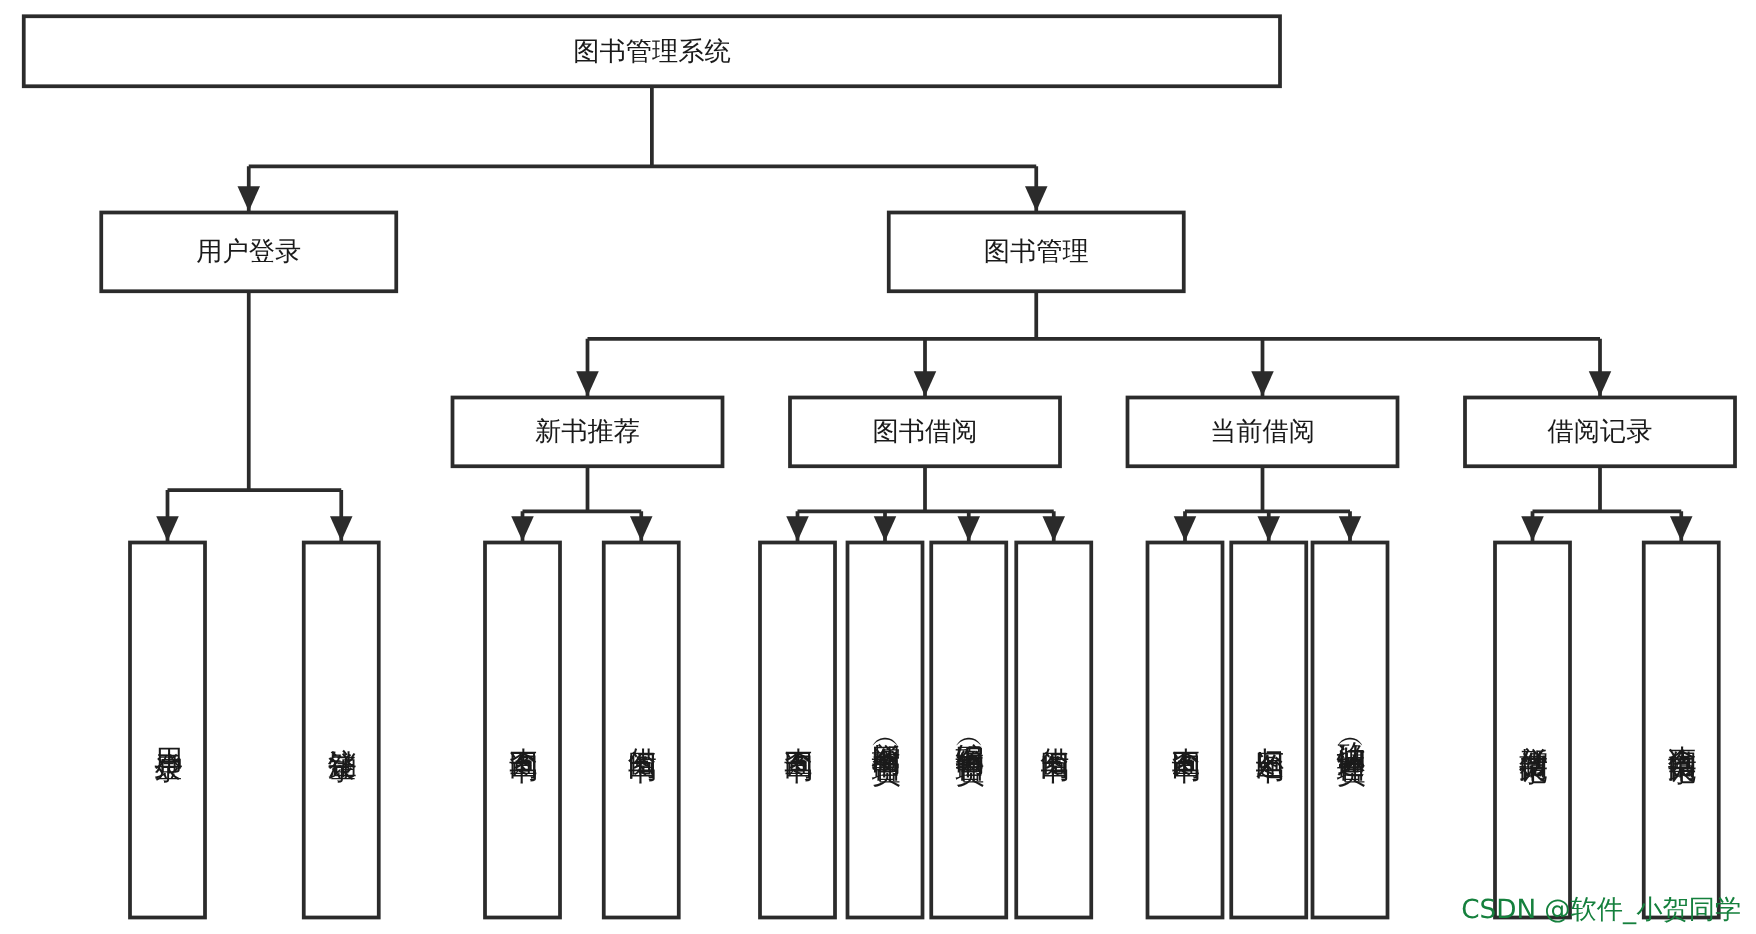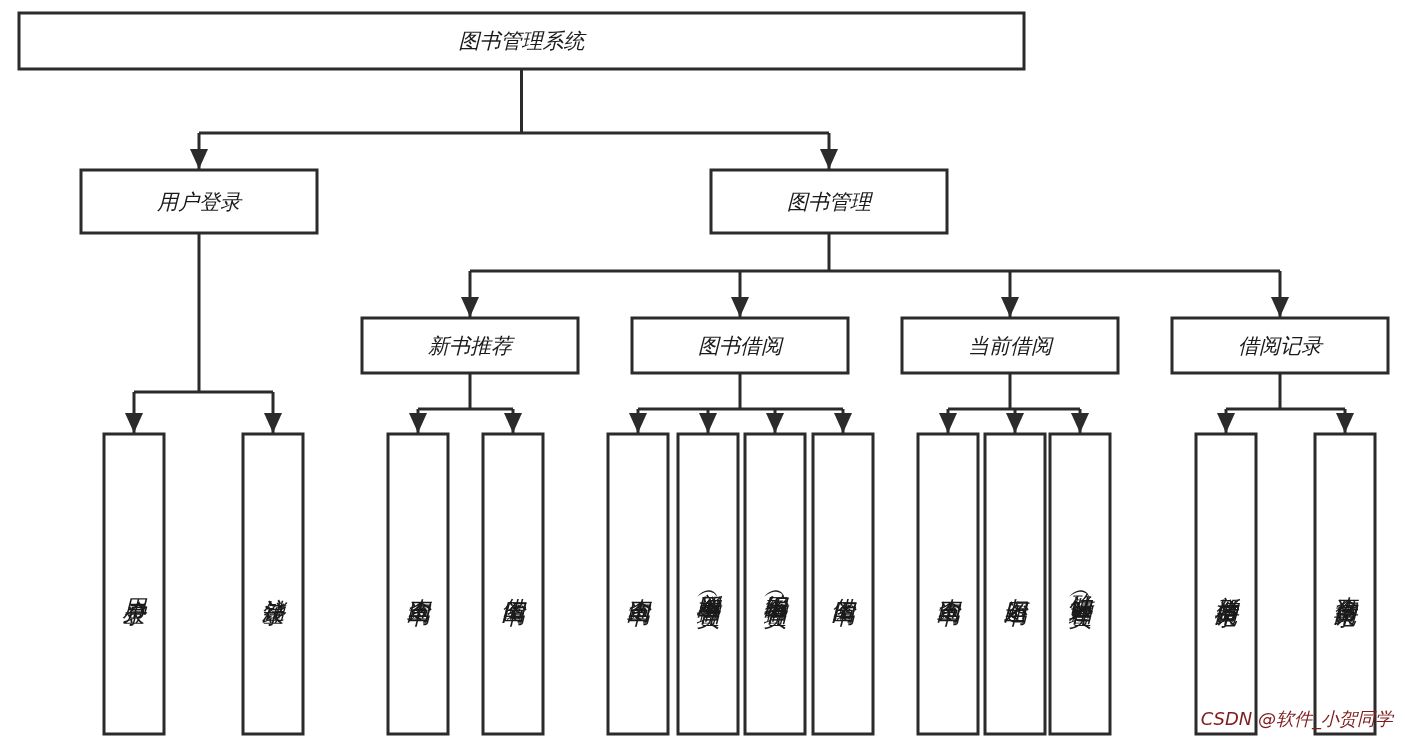--- a/index.html
+++ b/index.html
@@ -11,21 +11,20 @@
     width: 1405px;
     height: 747px;
     font-family: "DejaVu Sans", "Liberation Sans", sans-serif;
     overflow: hidden;
   }
   #diagram-root {
     position: relative;
     width: 1405px;
     height: 747px;
     background: #ffffff;
-    font-style: italic;
   }
   svg#flow {
     position: absolute;
     top: 0; left: 0;
     width: 1405px;
     height: 747px;
   }
   .node-rect {
     fill: #ffffff;
     stroke: #2b2b2b;
@@ -57,24 +56,24 @@
     line-height: 1.08;
     letter-spacing: 2px;
     color: #1a1a1a;
     white-space: nowrap;
     text-align: center;
     pointer-events: none;
   }
   .watermark {
     position: absolute;
     right: 12px;
-    bottom: 16px;
-    font-family: "DejaVu Sans", "Liberation Sans", sans-serif;
-    font-size: 18px;
-    color: #7f1d1d;
+    bottom: 6px;
+    font-family: "DejaVu Sans", "Liberation Sans", sans-serif;
+    font-size: 21px;
+    color: #15803d;
     white-space: nowrap;
   }
 </style>
 </head>
 <body>
 
 <div id="diagram-root">
 
   <svg id="flow" viewBox="0 0 1405 747">
     <g id="connectors">

